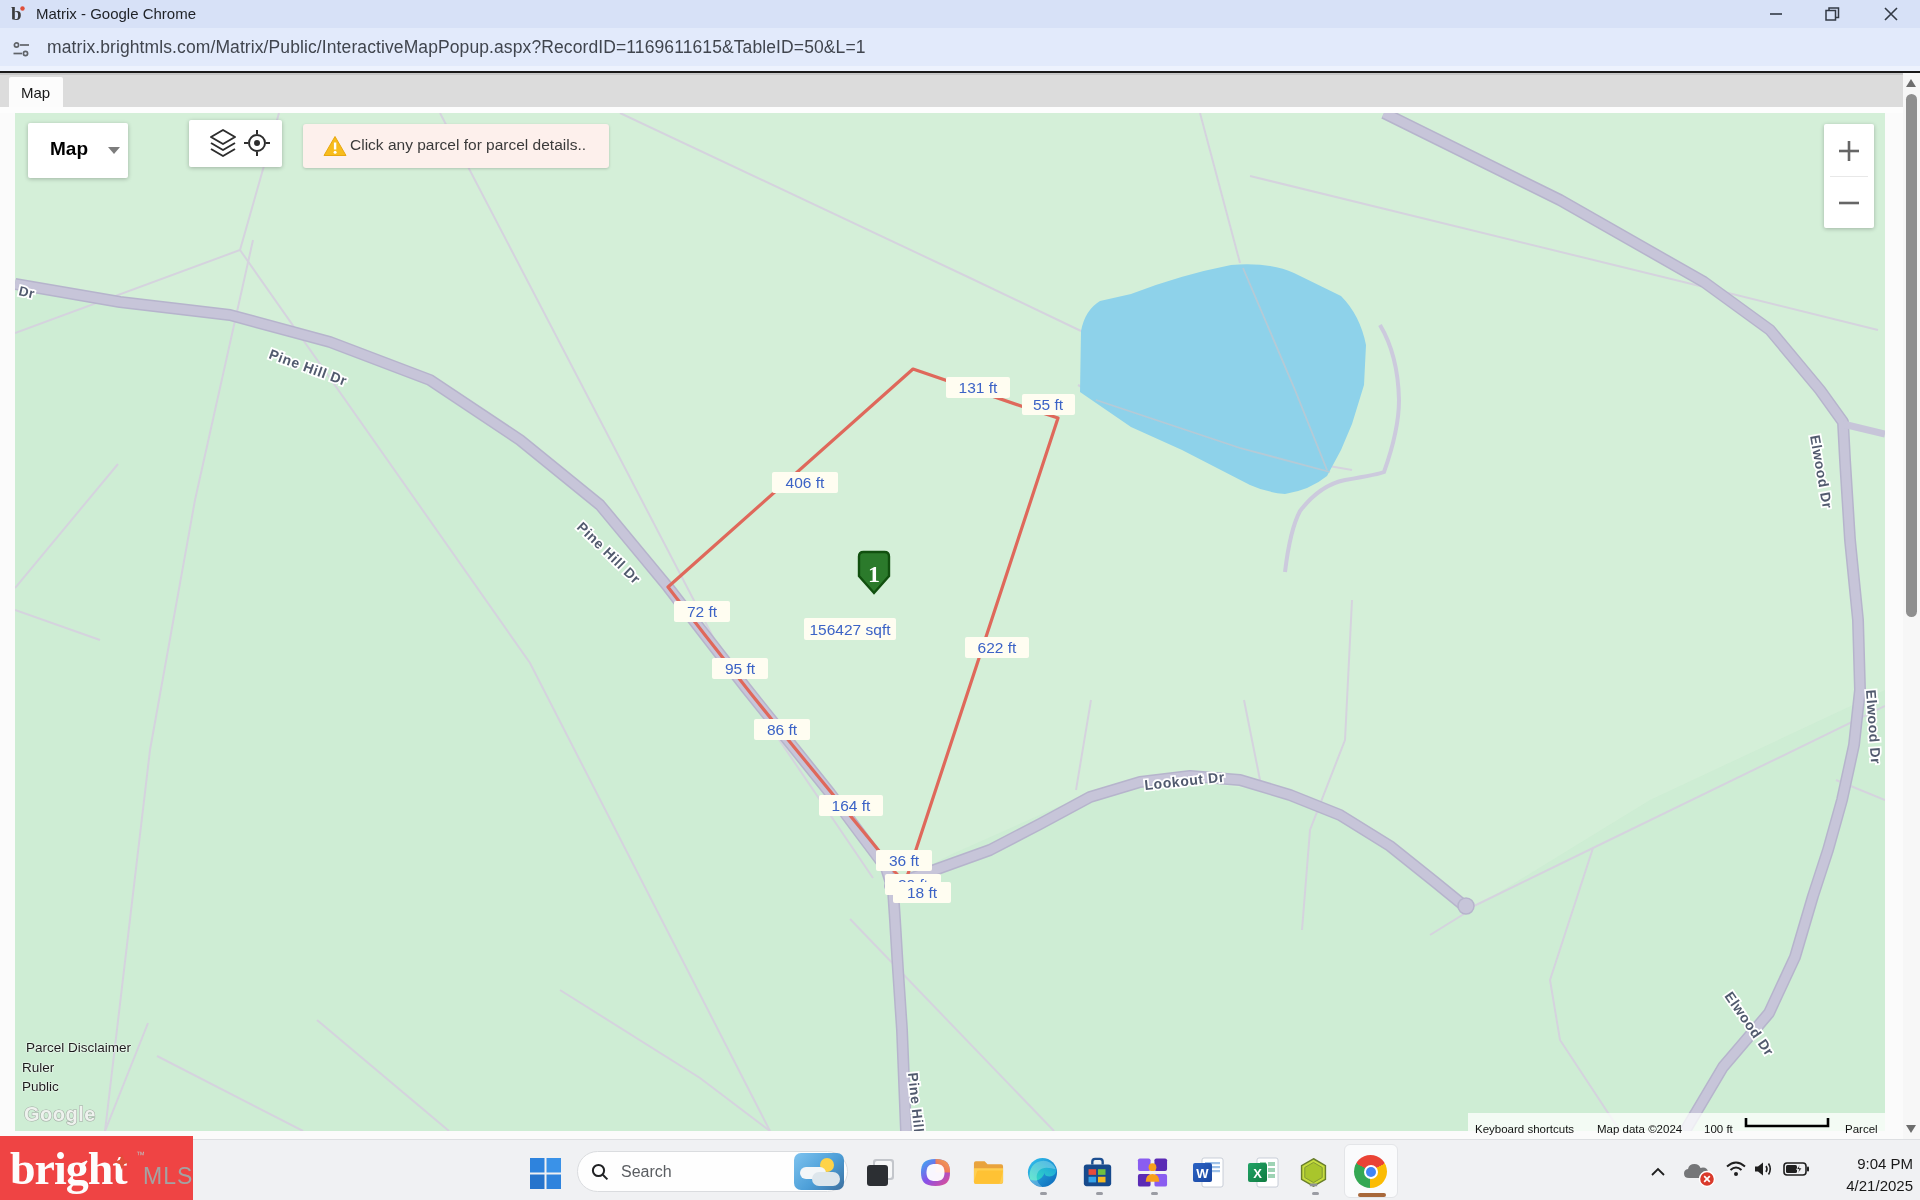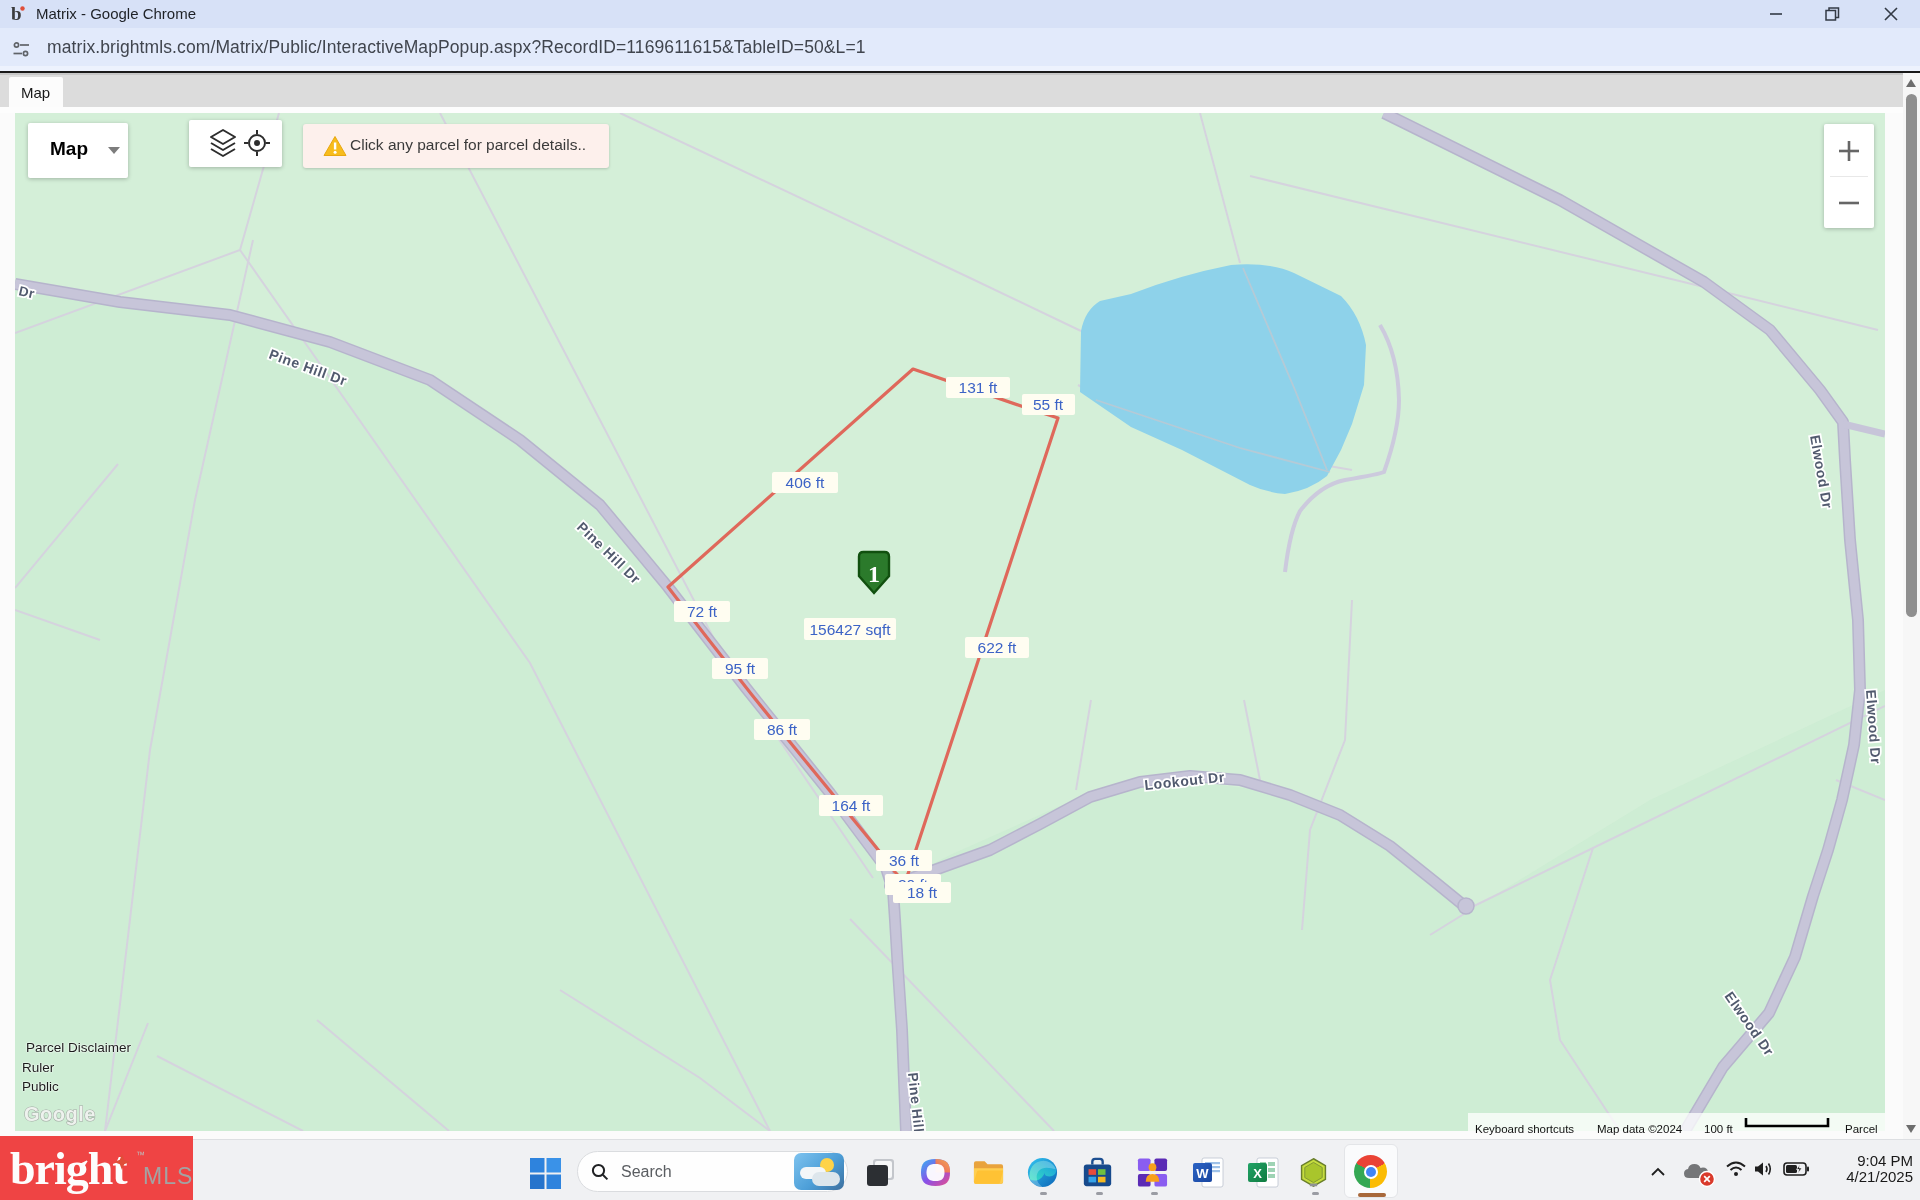--- a/index.html
+++ b/index.html
@@ -34,21 +34,21 @@
   
   .mlink { position:absolute; font-size:13.5px; color:#1c1c1c; text-shadow:0 0 2px #fff,0 0 2px #fff; }
   
   #attrib { position:absolute; left:1468px; top:1113px; width:417px; height:18px; background:rgba(255,255,255,.75); }
   .at { position:absolute; top:1115px; font-size:11.5px; color:#111;margin-top:8px; }
   
   #bright { position:absolute; left:0; top:1136px; width:193px; height:64px; background:#ef4444; z-index:30; }
   
   #taskbar { position:absolute; left:0; top:1139px; width:1920px; height:61px; background:#f0f1f3; border-top:1px solid #dddfe2; }
   .tbicon { position:absolute; top:1156px; width:33px; height:33px; }
-  #clock { position:absolute; right:7px; top:13px; text-align:right; font-size:15px; color:#191919; line-height:16px; }
+  #clock { position:absolute; right:7px; top:13px; text-align:right; font-size:15px; color:#191919; line-height:22px; }
 </style>
 </head>
 <body>
 <div id="titlebar">
   <svg id="favicon" viewBox="0 0 15 19">
     <text x="0" y="16" font-family="Liberation Serif" font-size="19" font-weight="bold" fill="#3a3a3c">b</text>
     <circle cx="11.5" cy="4.5" r="2.2" fill="#e04e39"></circle>
   </svg>
   <div id="title-text">Matrix - Google Chrome</div>
   <svg class="winctl" style="left:1753px" viewBox="0 0 46 28">

